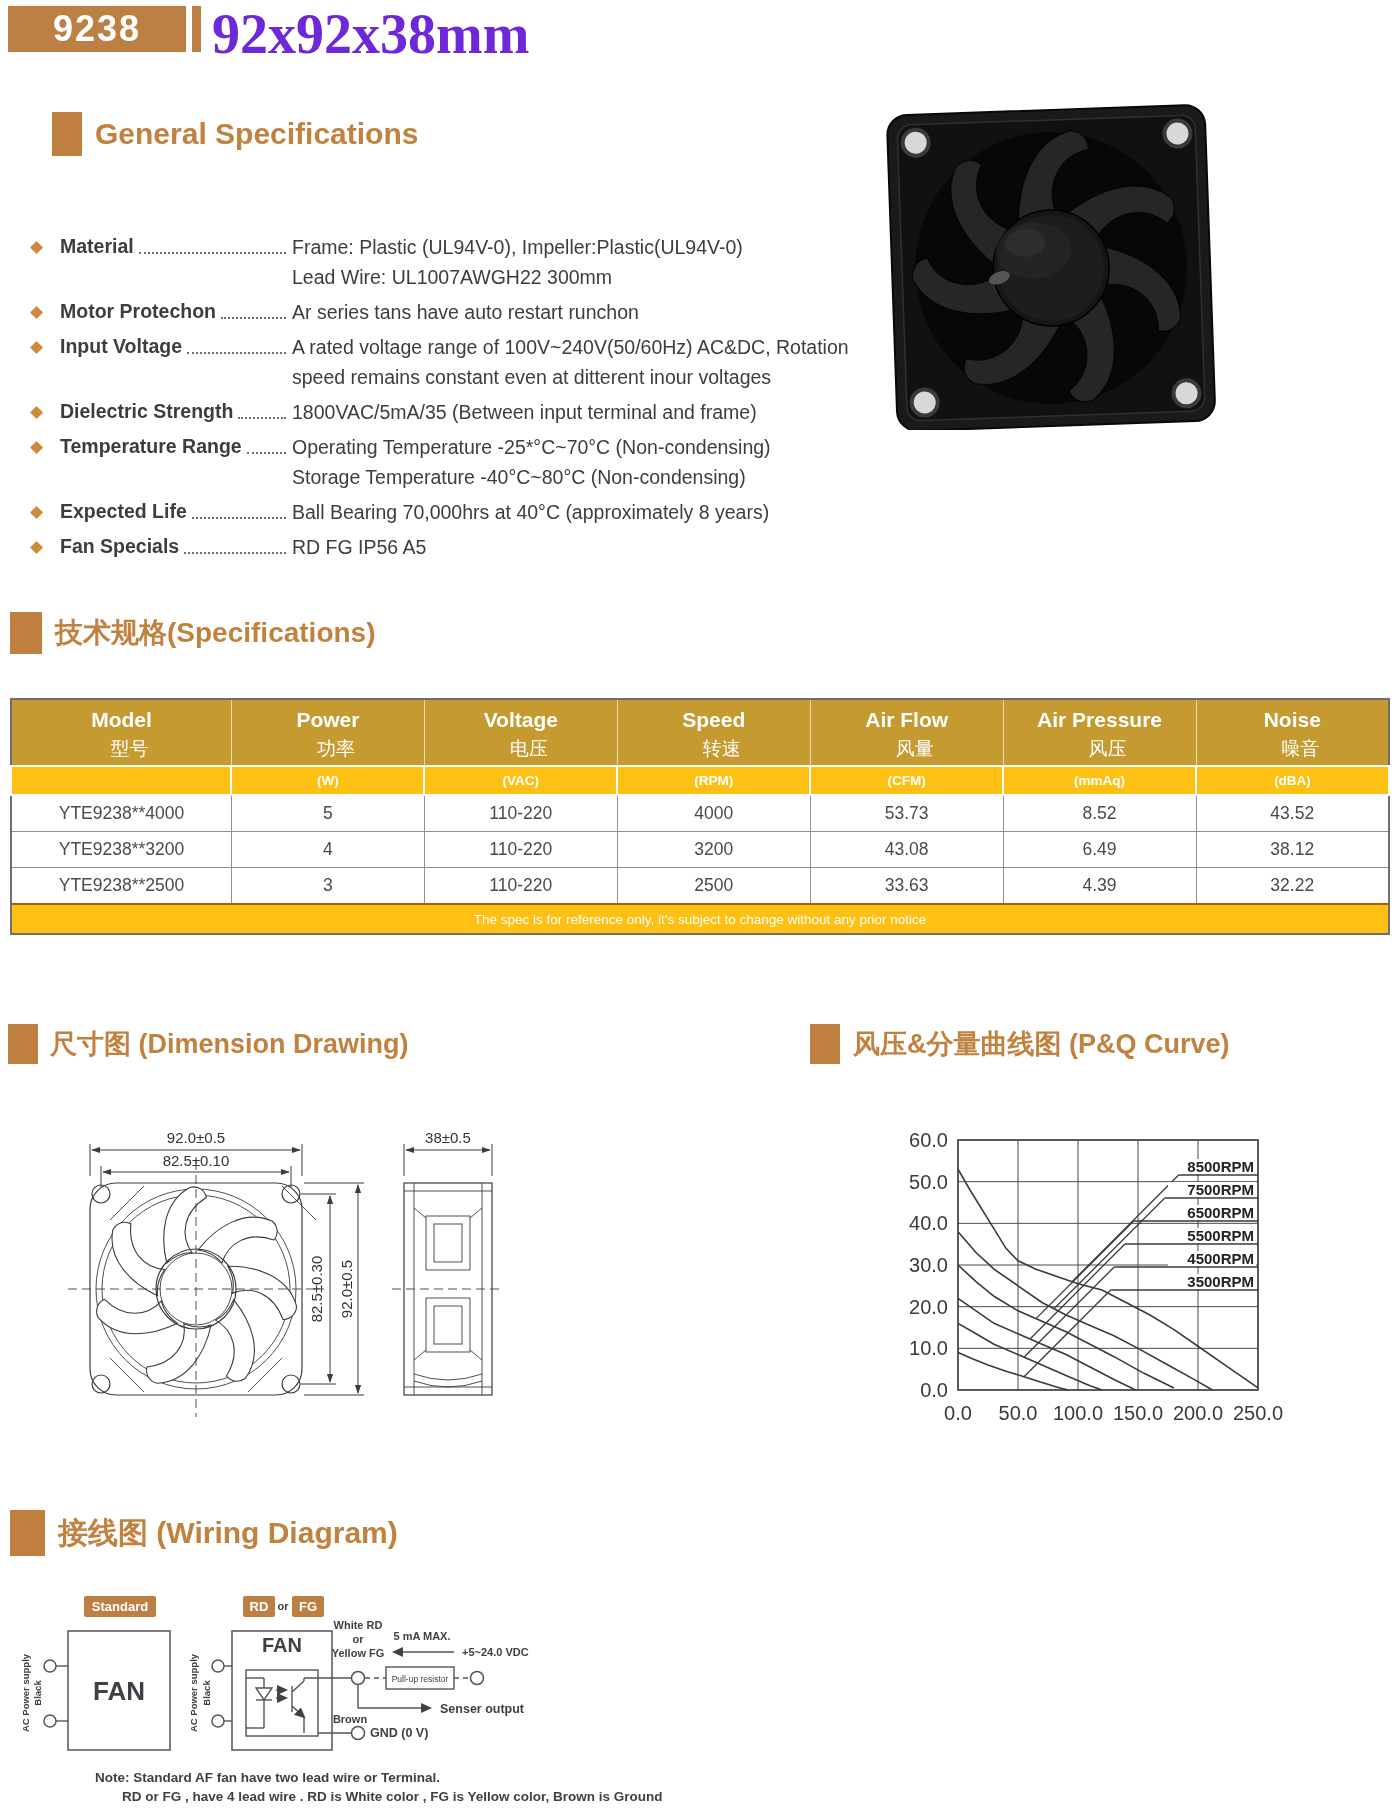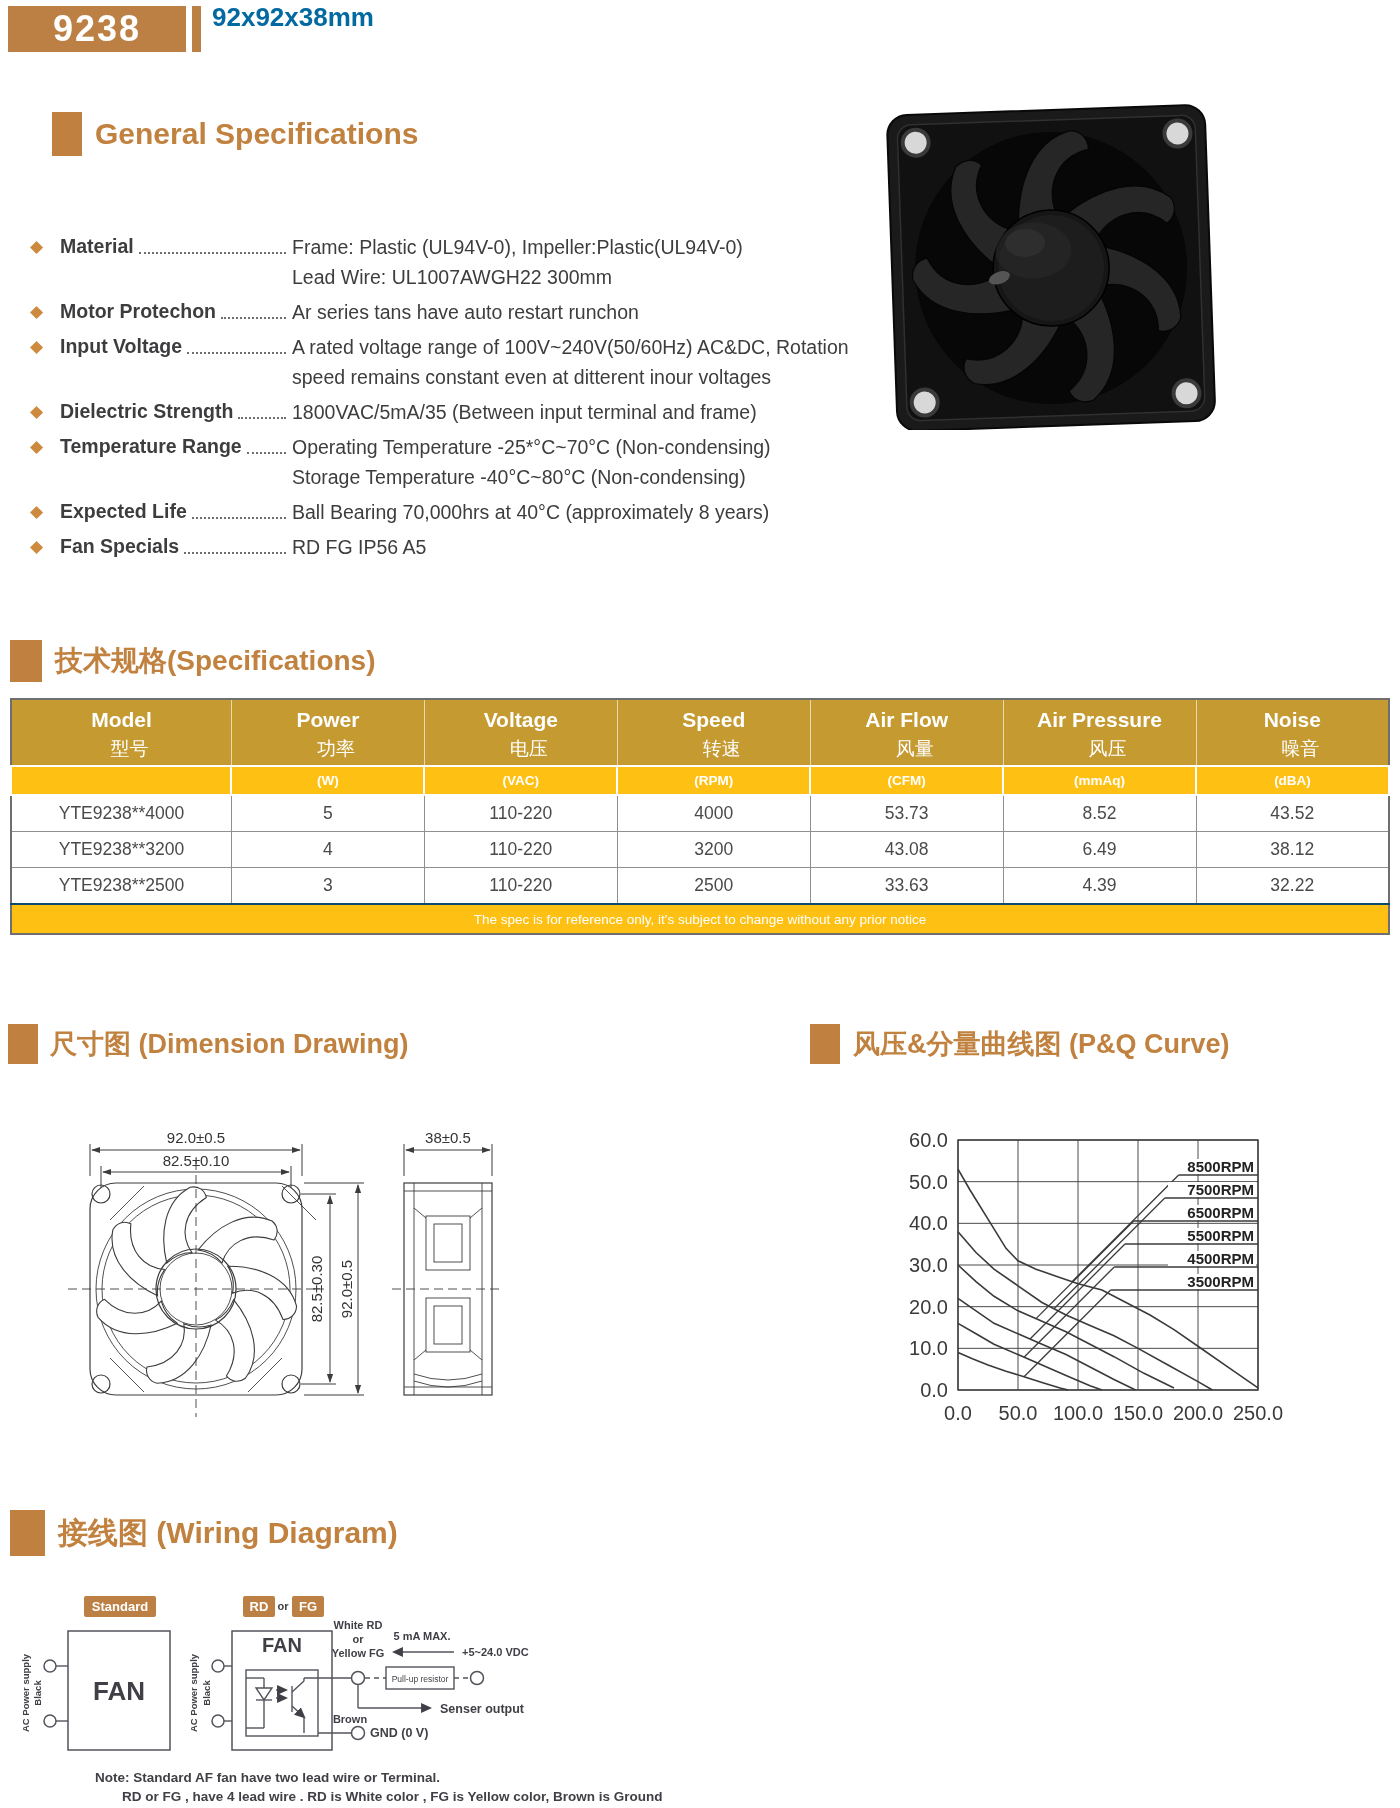--- a/index.html
+++ b/index.html
@@ -3,48 +3,48 @@
 <meta charset="utf-8">
 <style>
   html,body{margin:0;padding:0;}
   body{width:1400px;height:1808px;position:relative;background:#fff;
        font-family:"Liberation Sans",sans-serif;color:#3d3d3f;overflow:hidden;}
   .abs{position:absolute;}
   
   .model-badge{left:8px;top:6px;width:178px;height:46px;background:#bd8044;color:#fff;
     font-size:36px;font-weight:bold;display:flex;align-items:center;justify-content:center;letter-spacing:2px;}
   .badge-sep{left:192px;top:6px;width:9px;height:46px;background:#bd8044;}
-  .size-title{left:212px;top:2px;font-size:26px;font-weight:bold;color:#0369a1;}
+  .size-title{left:212px;top:2px;font-size:56px;font-weight:bold;color:#6d28d9;font-family:Liberation Serif, serif;}
   
   .sec-head{display:flex;align-items:center;gap:13px;}
   .sec-head .sq{background:#c0803f;flex:0 0 auto;}
   .sec-head .t{font-weight:bold;color:#c1813f;white-space:nowrap;}
   #h-general{left:8px;top:112px;padding-left:44px;} #h-general .sq{width:30px;height:44px;} #h-general .t{font-size:30px;}
-  #h-spec{left:10px;top:640px;} #h-spec .sq{width:32px;height:42px;} #h-spec .t{font-size:28px;}
+  #h-spec{left:10px;top:612px;} #h-spec .sq{width:32px;height:42px;} #h-spec .t{font-size:28px;}
   #h-dim{left:8px;top:1024px;gap:12px;} #h-dim .sq{width:30px;height:40px;} #h-dim .t{font-size:27px;}
   #h-pq{left:810px;top:1024px;} #h-pq .sq{width:30px;height:40px;} #h-pq .t{font-size:27px;}
   #h-wire{left:10px;top:1510px;} #h-wire .sq{width:35px;height:46px;} #h-wire .t{font-size:30px;}
   
   #spec-list{left:30px;top:232px;width:880px;}
   .spec-row{display:flex;align-items:flex-start;margin-bottom:5px;}
   .spec-row .bullet{width:30px;color:#cd8a3e;font-size:17px;padding-top:4px;flex:0 0 auto;}
   .spec-row .lblwrap{width:232px;display:flex;align-items:flex-end;flex:0 0 auto;}
   .spec-row .lbl{font-weight:bold;font-size:19.5px;white-space:nowrap;line-height:29px;}
   .spec-row .dots{flex:1;border-bottom:2.5px dotted #6e6e6e;margin:0 6px 7px 5px;min-width:8px;}
   .spec-row .val{width:630px;font-weight:normal;font-size:19.5px;line-height:30px;}
   
   #spec-table{left:10px;top:698px;width:1380px;border-collapse:collapse;table-layout:fixed;
     border:2px solid #6f6f6f;}
   #spec-table th{background:#c49a31;color:#fff;border:1.5px solid #e6d9b0;padding:5px 0 2px 0;font-weight:bold;}
   #spec-table th .en{font-size:21px;line-height:30px;}
   #spec-table th .cn{font-size:19px;line-height:28px;font-weight:normal;margin-left:16px;}
   #spec-table td{text-align:center;}
   #spec-table .unit td{background:#fdc013;color:#fff;font-size:13.5px;font-weight:bold;height:25px;border:2px solid #fff;}
   #spec-table .body td{background:#fff;color:#4a4a4a;font-size:17.5px;height:33px;border:1px solid #8f8f8f;}
-  #spec-table .foot td{background:#fdc013;color:#fff;font-size:13.5px;height:26px;border-top:2px solid #0c4a6e;}
+  #spec-table .foot td{background:#fdc013;color:#fff;font-size:13.5px;height:26px;border-top:2px solid #a16207;}
   
   #wire-notes{left:95px;top:1768px;font-size:13.5px;font-weight:bold;color:#3f3f46;line-height:19px;}
   #wire-notes .l2{margin-left:27px;}
   
   .ln{stroke:#3c3c3c;fill:none;stroke-width:1.2px;}
   .thin{stroke:#3c3c3c;fill:none;stroke-width:0.9px;}
   .dsh{stroke:#3c3c3c;fill:none;stroke-width:0.9px;stroke-dasharray:9 5;}
   .dim{stroke:#3c3c3c;fill:none;stroke-width:1px;}
   text.d{font-family:"Liberation Sans",sans-serif;font-size:15px;fill:#333;text-anchor:middle;}
   

